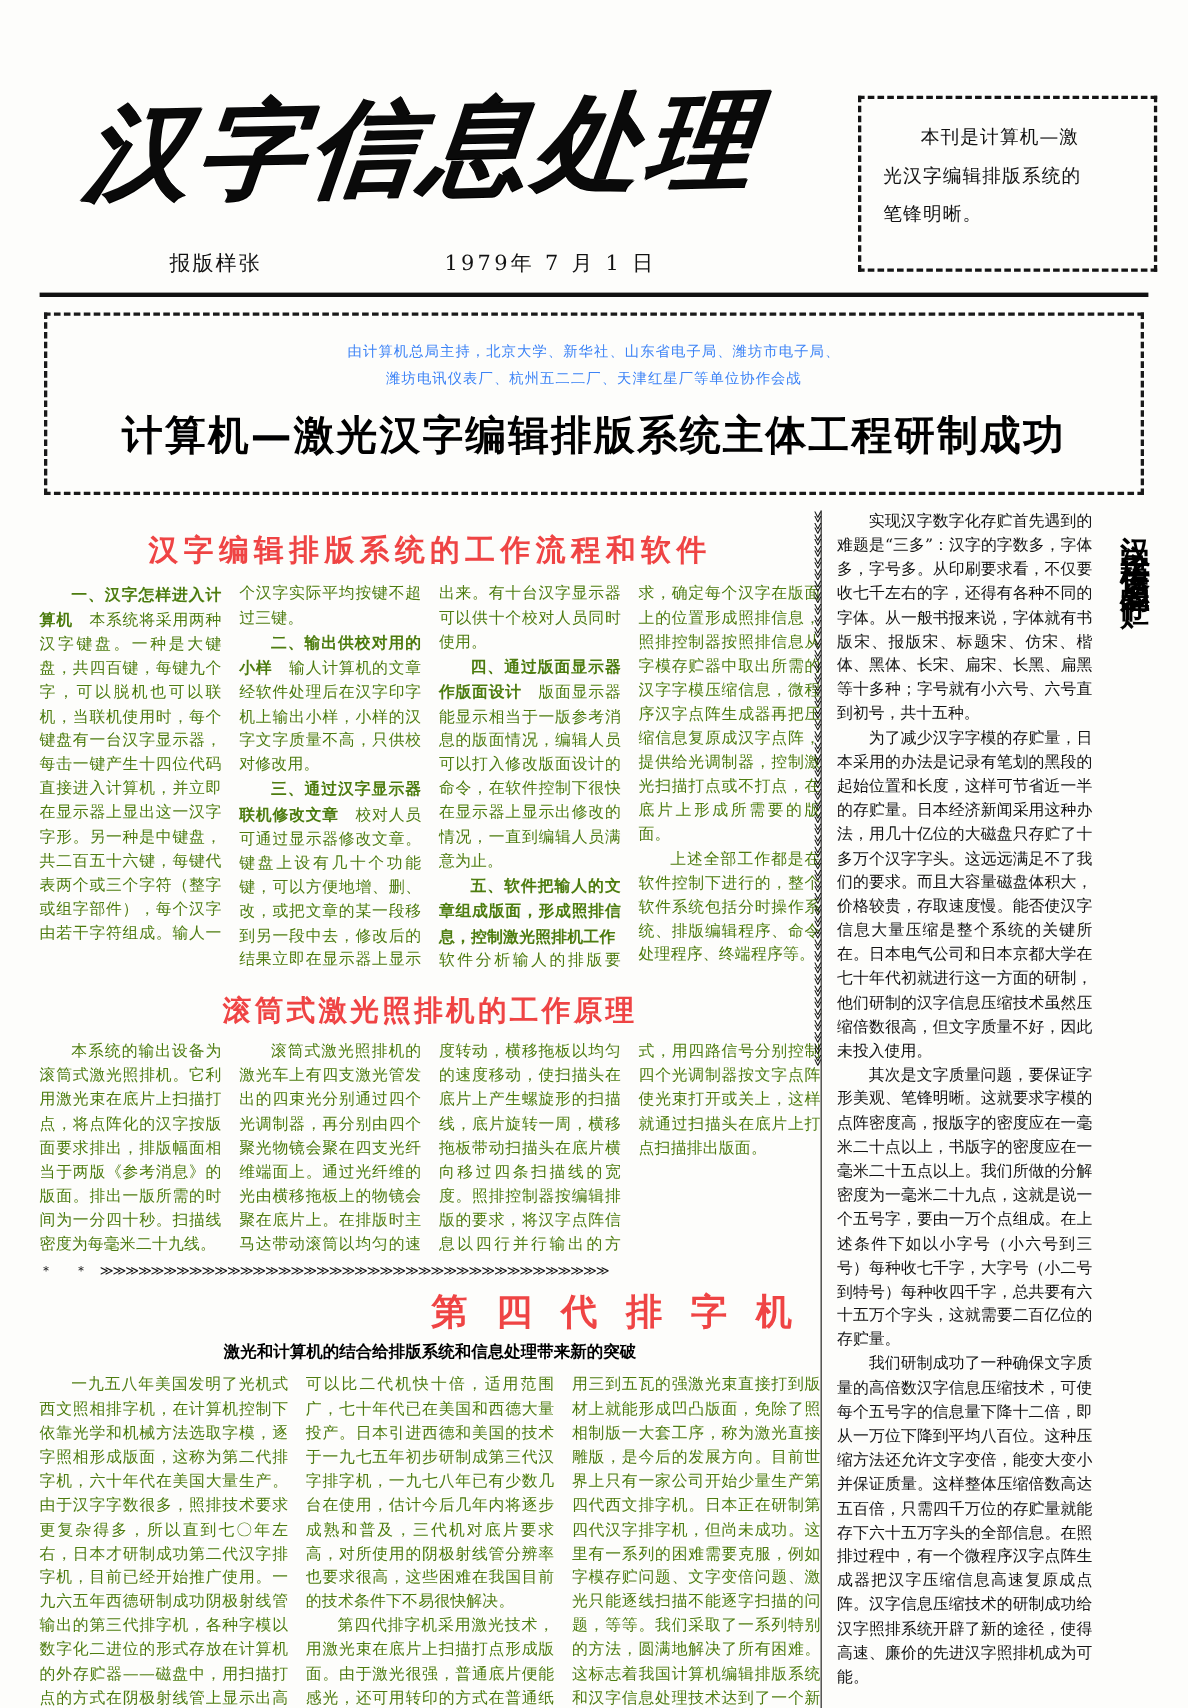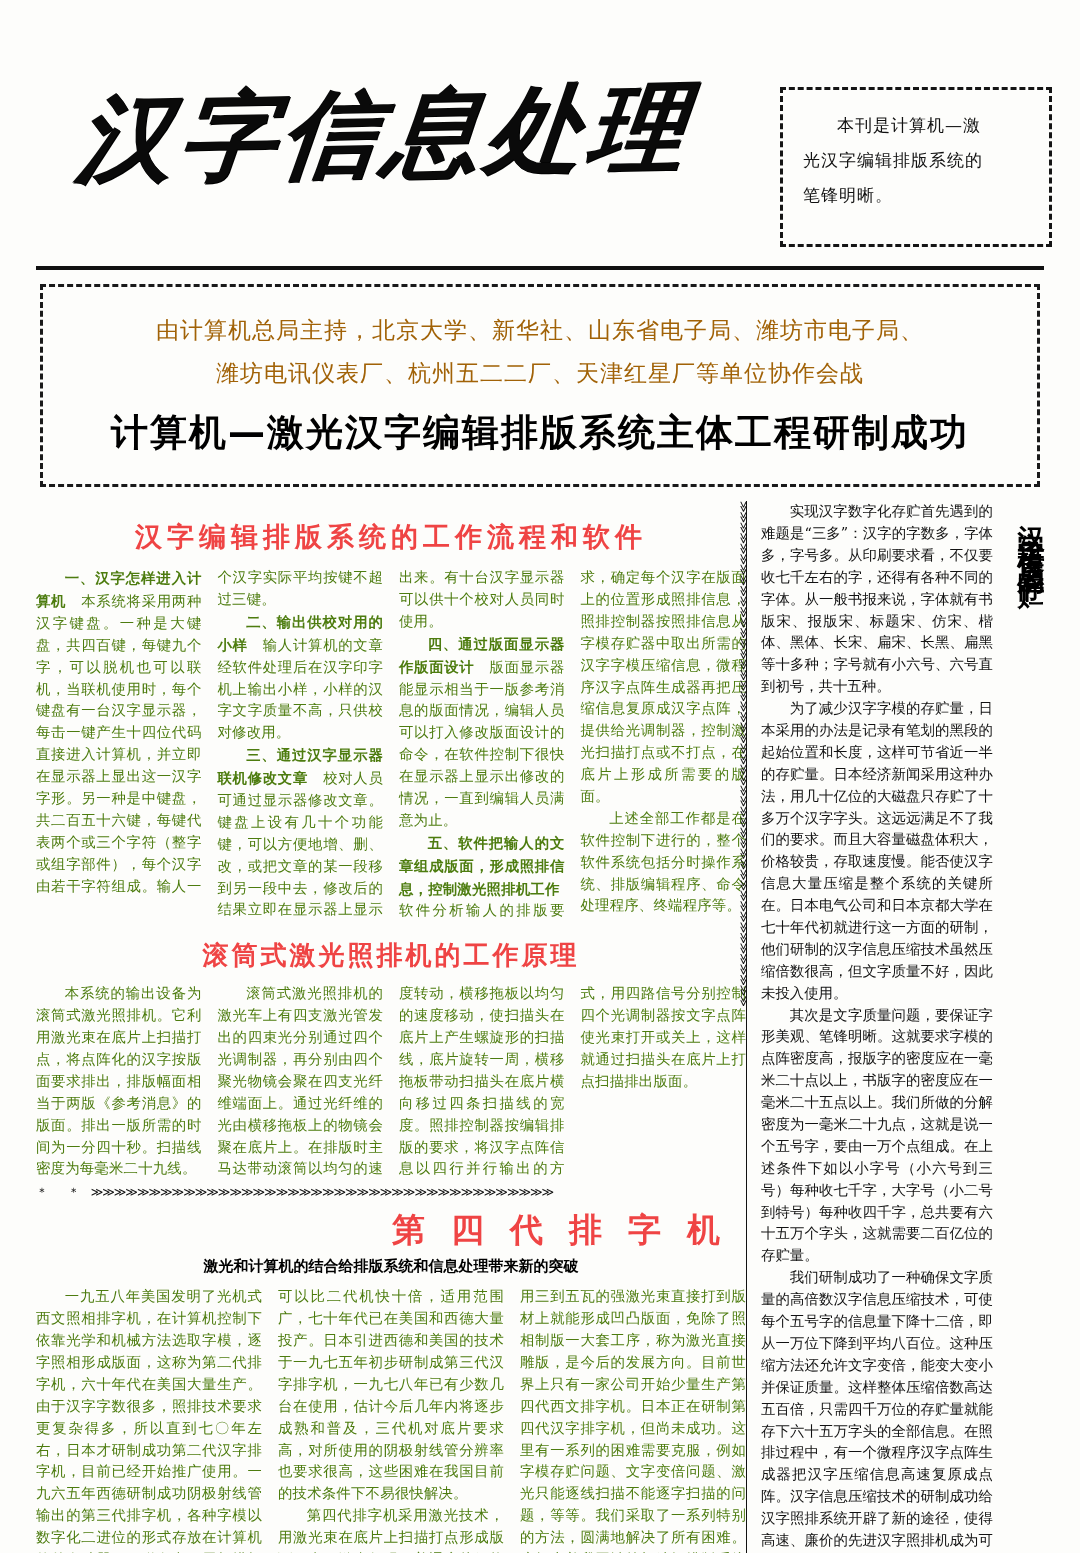--- a/index.html
+++ b/index.html
@@ -67,24 +67,24 @@
   
   .headbox{
     margin:14px 40px 0 40px;
     border:3px dashed #1a1a1a;
     box-sizing:border-box;
     padding:22px 10px 26px 10px;
     text-align:center;
   }
   .headbox .kicker{
     font-family:"DejaVu Serif","Liberation Serif",serif;
-    font-size:23px;
+    font-size:13px;
     line-height:1.85;
     letter-spacing:1px;
-    color:#a16207;
+    color:#3b82f6;
   }
   .headbox .mainhead{
     margin-top:14px;
     font-size:37px;
     font-weight:700;
     letter-spacing:2px;
     color:#000;
     font-family:"DejaVu Sans","Liberation Sans",sans-serif;
   }
 
@@ -168,20 +168,24 @@
   .stars{letter-spacing:8px;}
 </style>
 </head>
 <body>
 
 <div class="page">
 
   <div class="masthead">
     <div class="logo">汉字信息处理</div>
 
+    <div class="mast-sub">
+      <div class="left">报版样张</div>
+      <div class="right">1979年 7 月 1 日</div>
+    </div>
 
     <div class="noticebox">
       <div class="ln1">本刊是计算机—激</div>
       <div>光汉字编辑排版系统的</div>
       <div>笔锋明晰。</div>
     </div>
   </div>
 
   <div class="rule-thick"></div>
 

